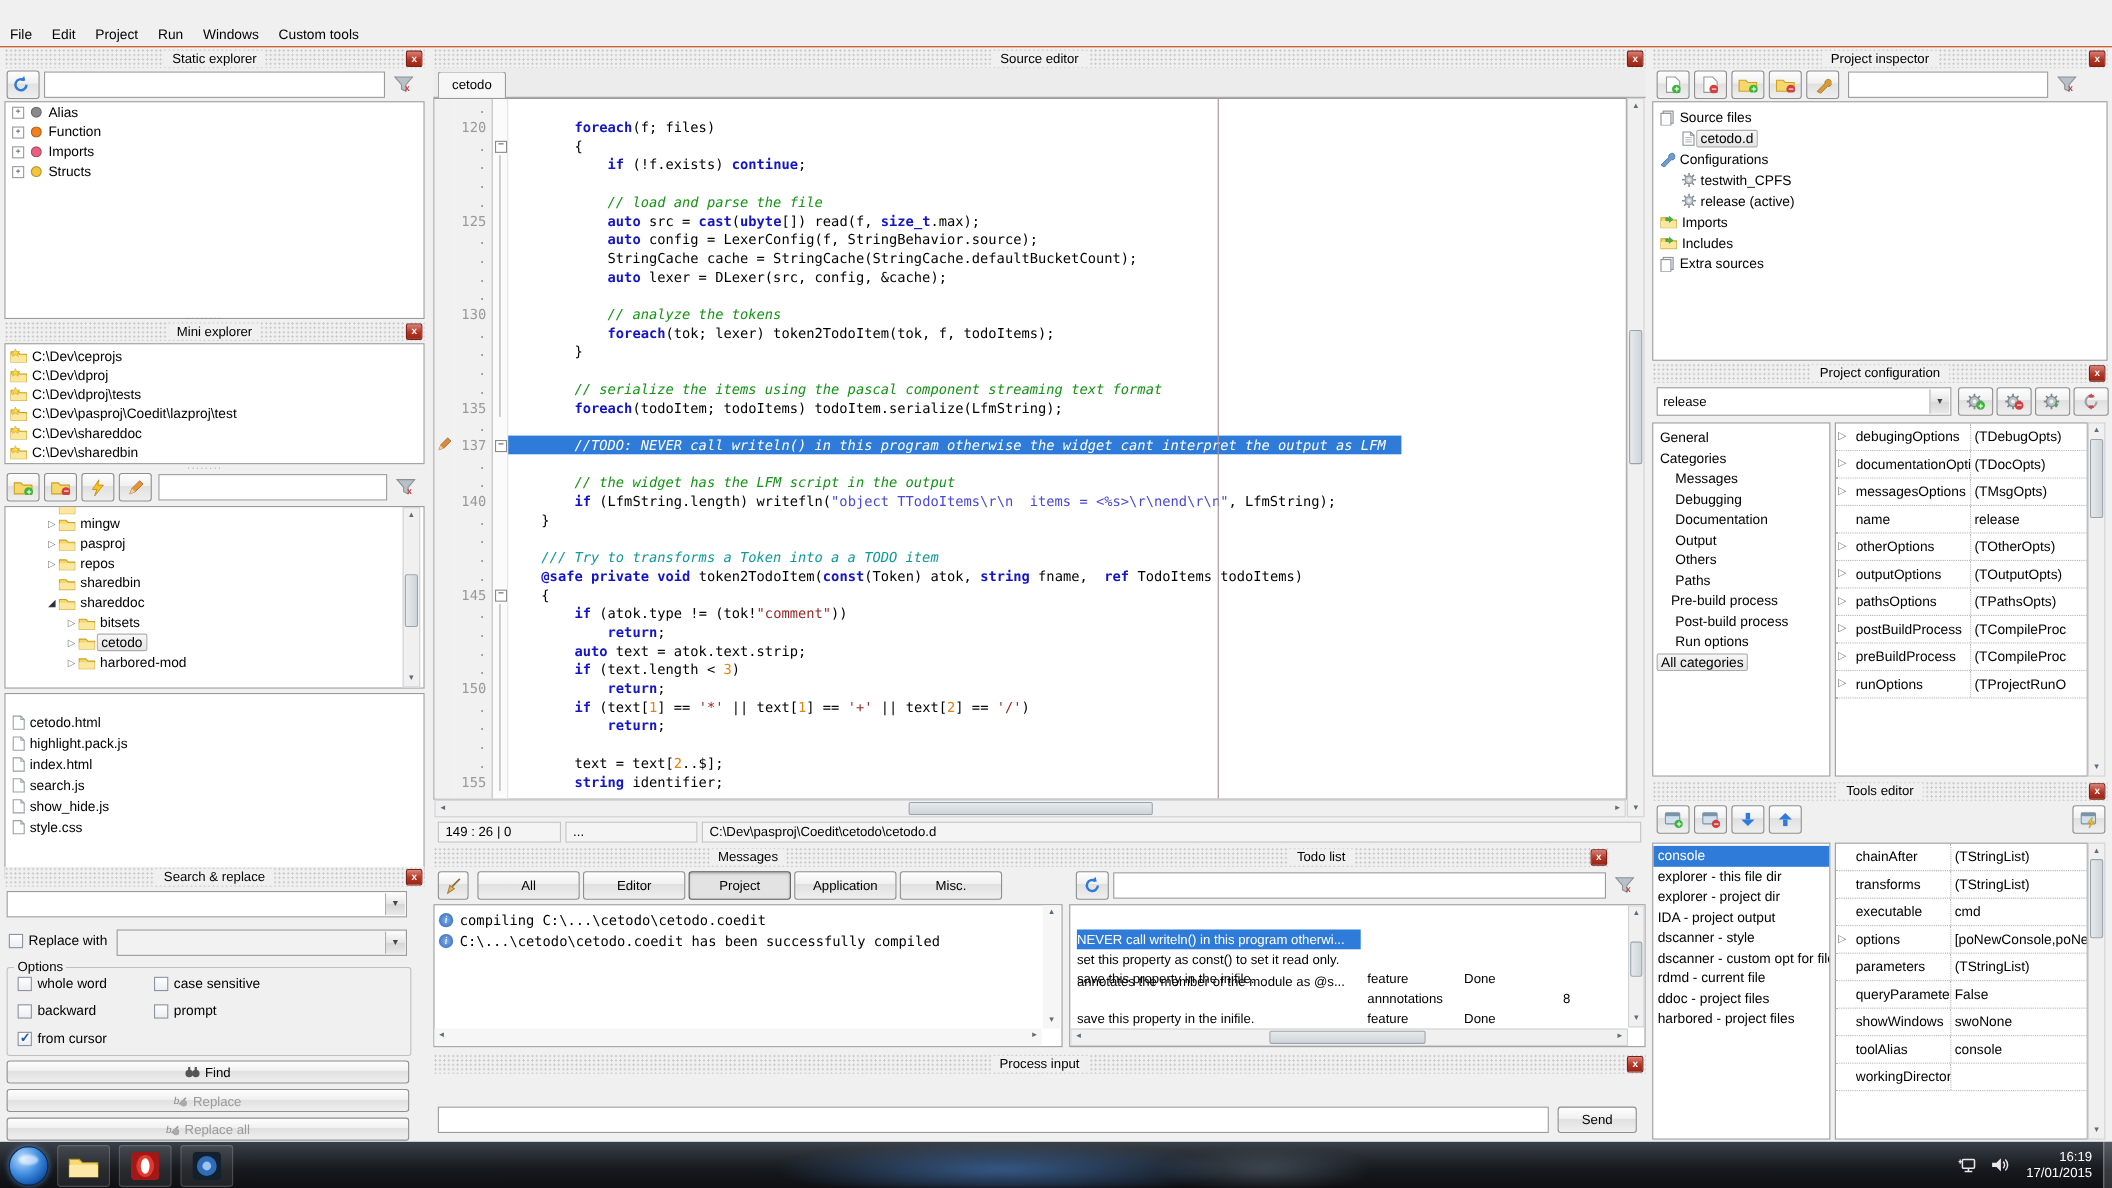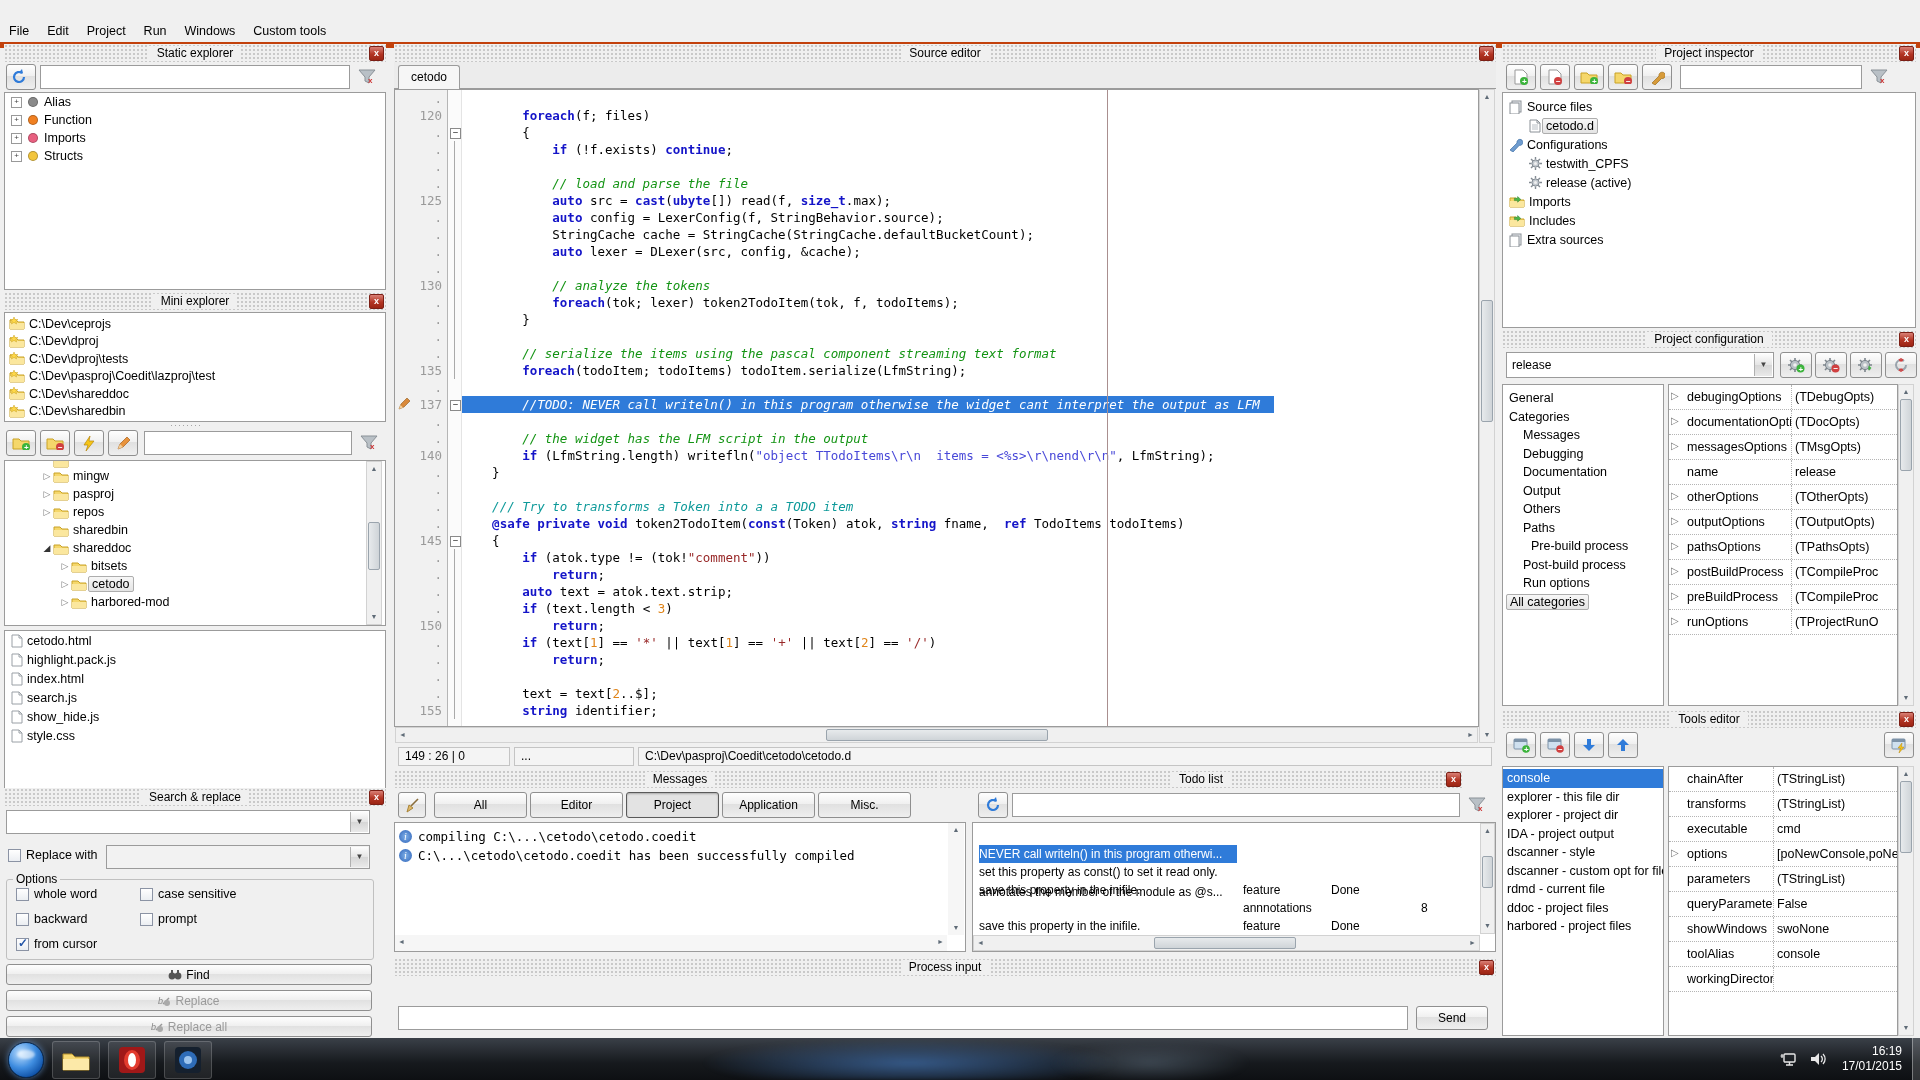--- a/index.html
+++ b/index.html
@@ -11,21 +11,21 @@
     color:#fff;display:flex;align-items:center;padding-left:4px;box-sizing:border-box;}
   #titlebar .orangespot{position:absolute;left:880px;top:4px;width:14px;height:12px;border-radius:50%;
     background:radial-gradient(#ffb23e,#d97b1c);filter:blur(1px);}
   #apptitle{margin-left:5px;font-size:12px;text-shadow:0 1px 2px #000;}
   #winbtns{position:absolute;right:4px;top:0;display:flex;}
   .winbtn{width:26px;height:15px;border:1px solid #1c2730;border-top:none;border-radius:0 0 3px 3px;
     background:linear-gradient(#aebbc6,#67757f 50%,#4d5a63 51%,#75828c);color:#fff;font-size:9px;
     line-height:14px;text-align:center;margin-left:1px;}
   .winbtn.close{width:40px;background:linear-gradient(#e9a198,#cf5548 45%,#b8301f 50%,#d8604f);}
   #menubar{position:absolute;left:0;top:20px;width:1920px;height:22px;background:#f0f0f0;
-    border-bottom:6px solid #c2410c;display:flex;align-items:center;}
+    border-bottom:1px solid #c2410c;display:flex;align-items:center;}
   .menuitem{padding:3px 9px;font-size:12.5px;}
   
   .hdr{position:absolute;height:18px;background-color:#f0f0f0;
     background-image:radial-gradient(#c9c9c9 0.8px,transparent 0.9px);background-size:4px 4px;
     font-size:12px;line-height:18px;text-align:center;}
   .hdr>span.t{background:#f0f0f0;padding:0 8px;}
   .xbtn{position:absolute;right:2px;top:2px;width:13px;height:13px;border:1px solid #7c1f15;border-radius:2px;
     background:linear-gradient(#d98076,#b33524 55%,#9c2514);color:#fff;font-size:9px;line-height:12px;
     text-align:center;font-weight:bold;}
   .box{position:absolute;background:#fff;border:1px solid #9b9b9b;box-sizing:border-box;overflow:hidden;}
@@ -395,21 +395,21 @@
           </svg>
         </div>
         <span>harbored-mod</span>
       </div>
     </div>
   <div class="vscroll" style="left:366px;top:461px;height:164px;">
     <div class="arrglyph">▲</div>
       <div class="th" style="top:60px;height:46px;"></div>
     <div class="arrglyph" style="position:absolute;bottom:0;left:0;right:0;">▼</div>
   </div>
-  <div class="box" id="file-list" style="left:4px;top:630px;width:382px;height:169px;padding-top:0;">
+  <div class="box" id="file-list" style="left:4px;top:630px;width:382px;height:169px;padding-top:16px;">
       <div class="trow" style="padding-left: 6px; height: 19px;">
         <div class="icon">
           <svg width="12" height="14">
             <path d="M1 1h7l3 3v9H1z" fill="#fff" stroke="#9aa0a6"></path>
             <path d="M8 1v3h3" fill="none" stroke="#9aa0a6"></path>
           </svg>
         </div>
         <span>cetodo.html</span>
       </div>
       <div class="trow" style="padding-left: 6px; height: 19px;">
@@ -885,21 +885,21 @@
   </div>
   <div class="box" id="pc-cats" style="left:1502px;top:384px;width:162px;height:322px;padding-top:4px;">
       <div class="litem" style="padding-left: 6px;"><span>General</span></div>
       <div class="litem" style="padding-left: 6px;"><span>Categories</span></div>
       <div class="litem" style="padding-left: 20px;"><span>Messages</span></div>
       <div class="litem" style="padding-left: 20px;"><span>Debugging</span></div>
       <div class="litem" style="padding-left: 20px;"><span>Documentation</span></div>
       <div class="litem" style="padding-left: 20px;"><span>Output</span></div>
       <div class="litem" style="padding-left: 20px;"><span>Others</span></div>
       <div class="litem" style="padding-left: 20px;"><span>Paths</span></div>
-      <div class="litem" style="padding-left: 28px;"><span>Pre-build process</span></div>
+      <div class="litem" style="padding-left: 16px;"><span>Pre-build process</span></div>
       <div class="litem" style="padding-left: 20px;"><span>Post-build process</span></div>
       <div class="litem" style="padding-left: 20px;"><span>Run options</span></div>
       <div class="litem" style="padding-left: 6px;"><span class="selbox">All categories</span></div>
     </div>
   <div class="grid" id="pc-grid" style="left:1668px;top:384px;width:230px;height:322px;">
       <div class="grow" style="height: 24px;">
         <div class="gexp">▷</div>
         <div class="gname" style="width: 104px;">debugingOptions</div>
         <div class="gval" style="left: 126px; right: 0px;">(TDebugOpts)</div>
       </div>

